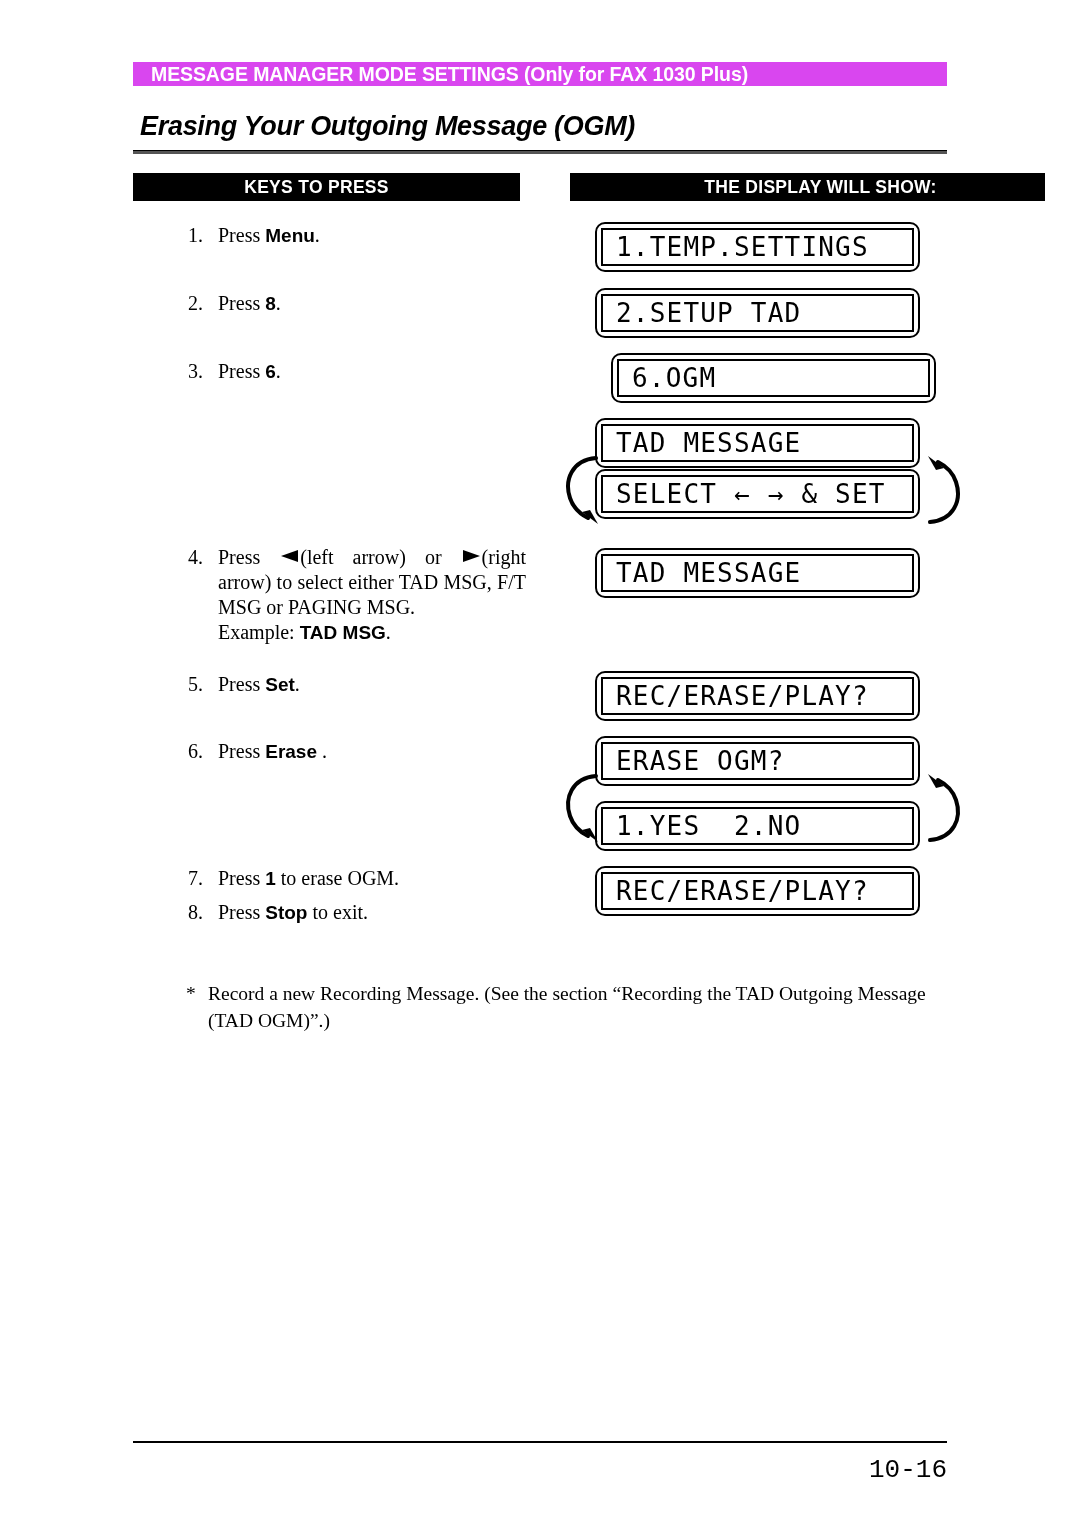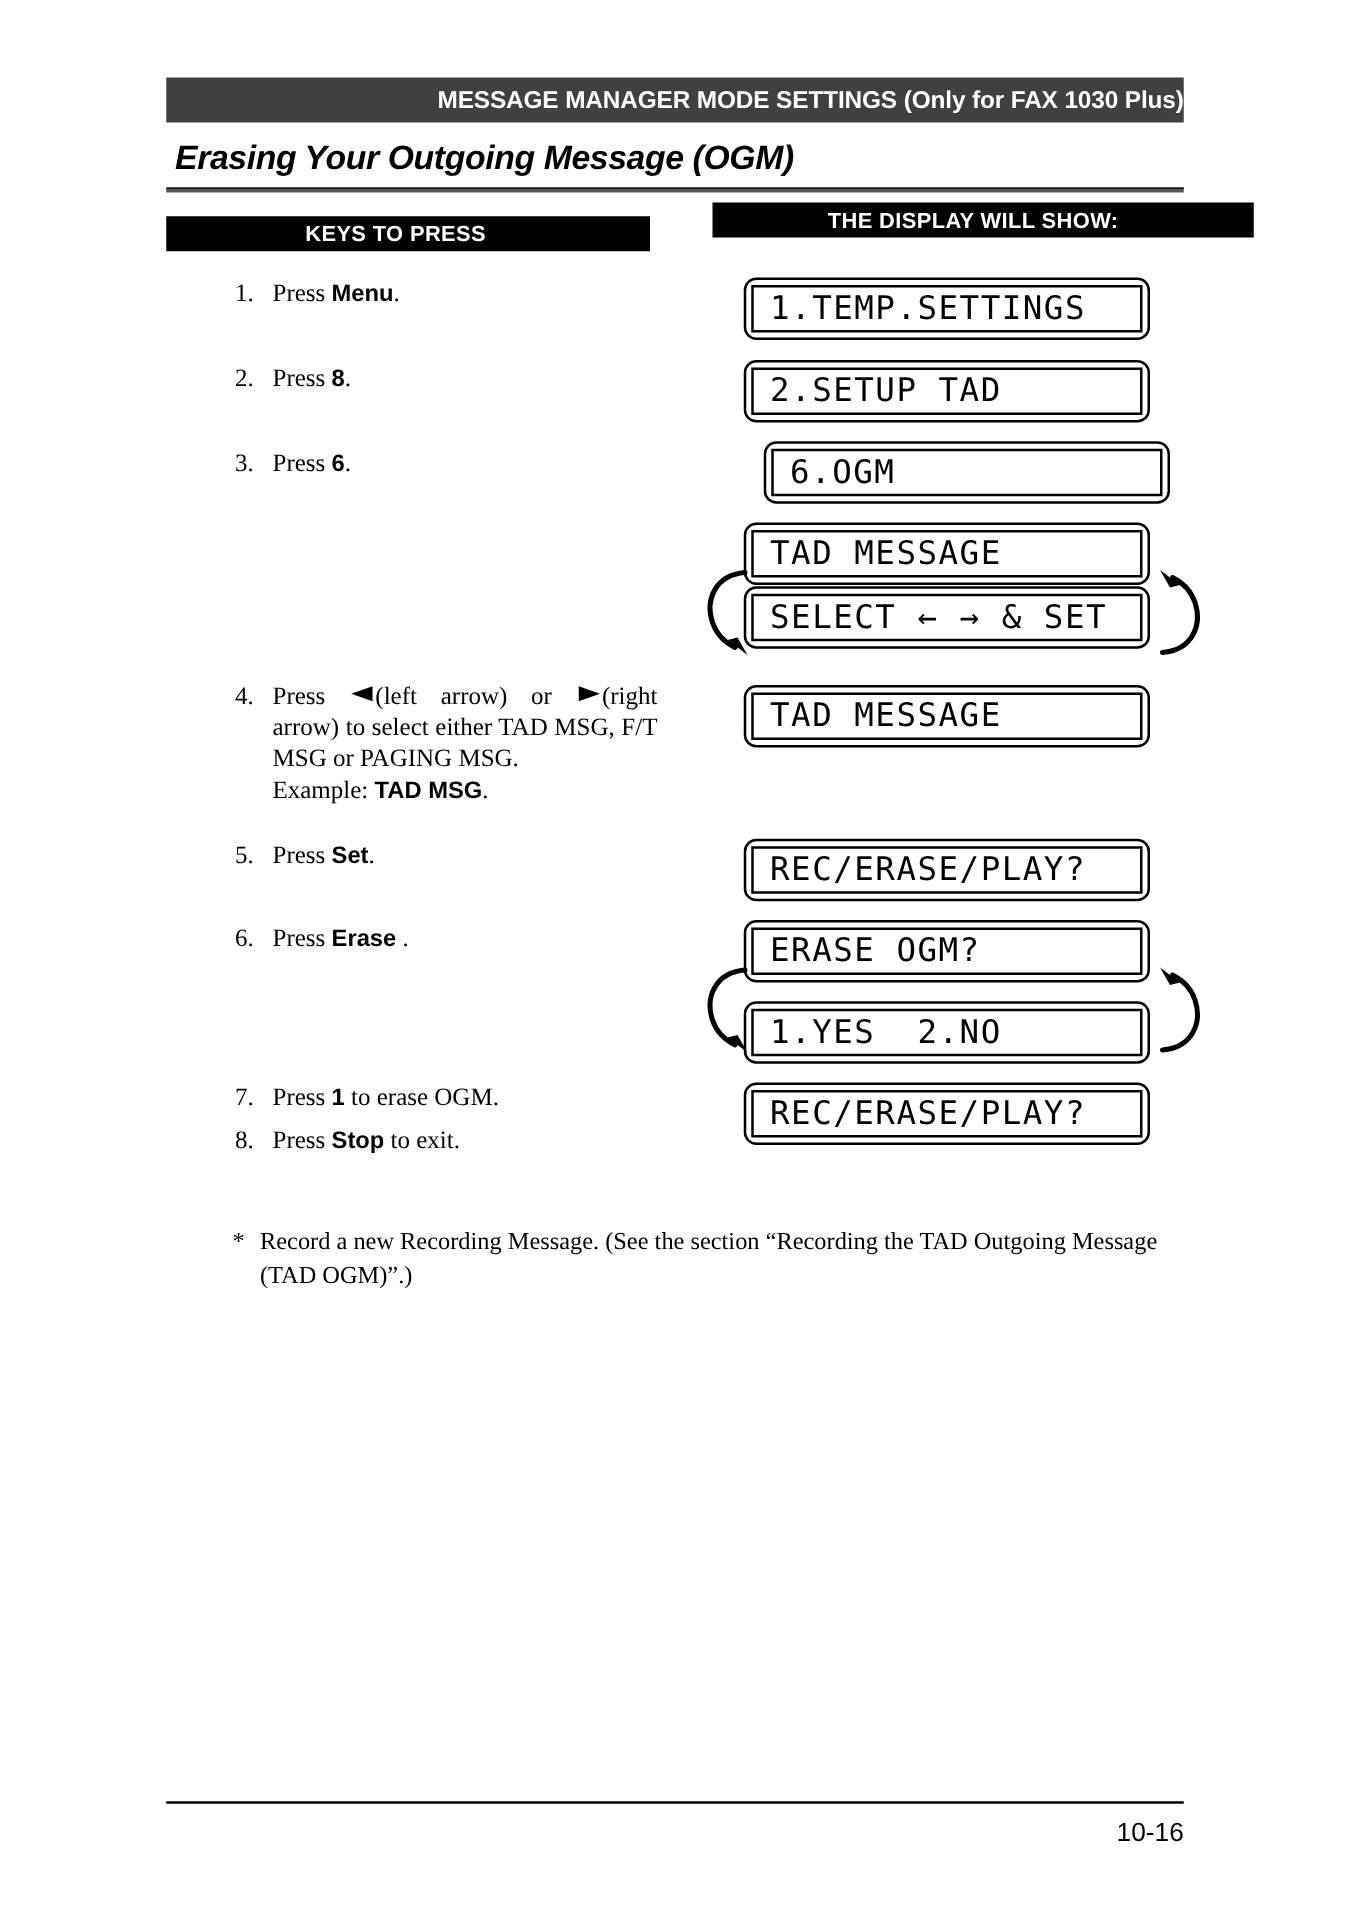--- a/index.html
+++ b/index.html
@@ -22,25 +22,24 @@
     width: 1080px;
     height: 1526px;
   }
 
   
   .header-bar {
     position: absolute;
     left: 133px;
     top: 62px;
     width: 814px;
-    height: 36px;
-    background: #404040;
+    height: 24px;
+    background: #d946ef;
     display: flex;
     align-items: center;
-    justify-content: flex-end;
   }
   .header-bar-text {
     color: #ffffff;
     font-family: "Liberation Sans", sans-serif;
     font-weight: bold;
     font-size: 19.5px;
     letter-spacing: -0.1px;
     padding-left: 18px;
     white-space: nowrap;
   }
@@ -78,21 +77,21 @@
   }
   .colhead-text {
     color: #ffffff;
     font-family: "Liberation Sans", sans-serif;
     font-weight: bold;
     font-size: 17.5px;
     letter-spacing: 0.3px;
     white-space: nowrap;
   }
   #colhead-keys   { left: 133px; top: 173px; width: 387px; }
-  #colhead-display{ left: 570px; top: 162px; width: 433px; }
+  #colhead-display{ left: 570px; top: 173px; width: 433px; padding-left: 42px; }
   #colhead-keys .colhead-text    { transform: translateX(-10px); }
   #colhead-display .colhead-text { transform: translateX(-8px); }
 
   
   .step {
     position: absolute;
     left: 188px;
     width: 360px;
     font-family: "Liberation Serif", serif;
     font-size: 20px;
@@ -192,22 +191,22 @@
     left: 133px;
     top: 1441px;
     width: 814px;
     height: 2px;
     background: #000000;
   }
   .page-number {
     position: absolute;
     right: 133px;
     top: 1455px;
-    font-family: Liberation Sans, sans-serif;
-    font-size: 21px;
+    font-family: Liberation Mono, monospace;
+    font-size: 26px;
   }
 </style>
 </head>
 <body>
 
 <div class="page">
 
   <div class="header-bar">
     <span class="header-bar-text">MESSAGE MANAGER MODE SETTINGS (Only for FAX 1030 Plus)</span>
   </div>

